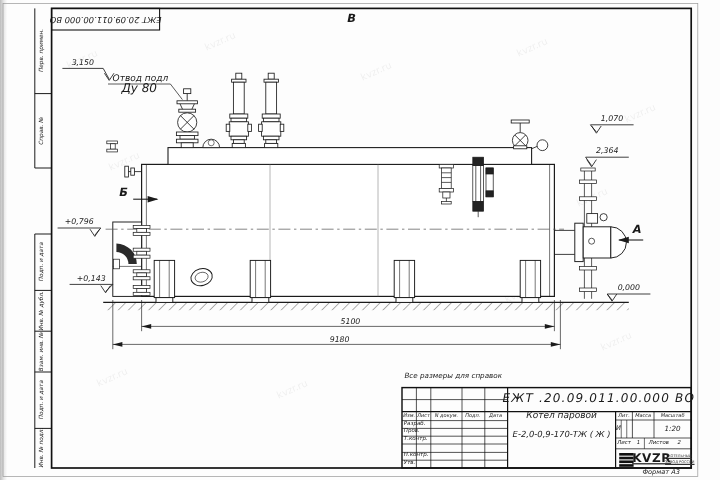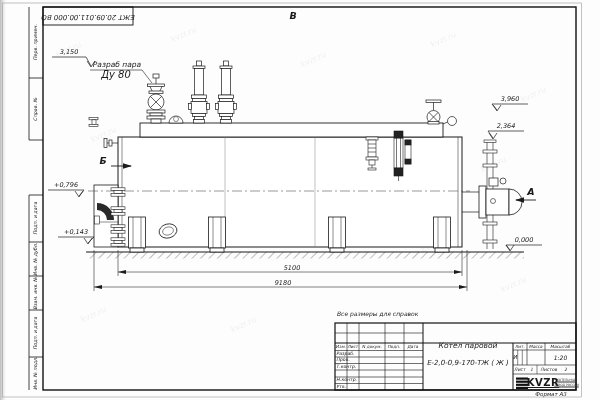--- a/index.html
+++ b/index.html
@@ -296,43 +296,44 @@
       </g>
     </g>
   </svg>
 
   <span class="tc rot180" style="left:88px;top:16px;font-size:7px">ЕЖТ 20.09.011.00.000  ВО</span>
 
   <span class="tc b" style="left:293px;top:16px;font-size:9.5px">В</span>
   <span class="tc b" style="left:103px;top:161px;font-size:9.5px">Б</span>
   <span class="tc b" style="left:531px;top:192px;font-size:9.5px">А</span>
 
-  <span class="tc" style="left:117px;top:65px;font-size:7.5px">Разраб пара</span>
+  <span class="tc" style="left:117px;top:65px;font-size:7.5px">Отвод подл</span>
   <span class="tc" style="left:116px;top:75px;font-size:10px">Ду 80</span>
 
   <span class="tc" style="left:69px;top:52px;font-size:6.5px">3,150</span>
-  <span class="tc" style="left:510px;top:99px;font-size:6.5px">3,960</span>
+  <span class="tc" style="left:510px;top:99px;font-size:6.5px">1,070</span>
   <span class="tc" style="left:506px;top:126px;font-size:6.5px">2,364</span>
   <span class="tc" style="left:66px;top:185px;font-size:6.5px">+0,796</span>
   <span class="tc" style="left:76px;top:232px;font-size:6.5px">+0,143</span>
   <span class="tc" style="left:524px;top:240px;font-size:6.5px">0,000</span>
 
   <span class="tc" style="left:292px;top:268px;font-size:6.5px">5100</span>
   <span class="tc" style="left:283px;top:283px;font-size:6.5px">9180</span>
 
   <span class="tc rot90" style="left:36px;top:42px;font-size:4.8px">Перв. примен.</span>
   <span class="tc rot90" style="left:36px;top:109px;font-size:4.8px">Справ. №</span>
   <span class="tc rot90" style="left:36px;top:218px;font-size:4.8px">Подп. и дата</span>
   <span class="tc rot90" style="left:36px;top:259px;font-size:4.8px">Инв. № дубл.</span>
   <span class="tc rot90" style="left:36px;top:293px;font-size:4.8px">Взам. инв. №</span>
   <span class="tc rot90" style="left:36px;top:333px;font-size:4.8px">Подп. и дата</span>
   <span class="tc rot90" style="left:36px;top:373px;font-size:4.8px">Инв. № подл.</span>
 
   <span class="tl" style="left:337px;top:311px;font-size:6px">Все размеры для справок</span>
 
+  <span class="tc" style="left:499px;top:333px;font-size:10px;letter-spacing:1px">ЕЖТ .20.09.011.00.000  ВО</span>
   <span class="tc" style="left:468px;top:346px;font-size:7.5px">Котел паровой</span>
   <span class="tc" style="left:468px;top:363px;font-size:7px">Е-2,0-0,9-170-ТЖ ( Ж )</span>
 
   <span class="tc" style="left:341px;top:347px;font-size:4.2px">Изм.</span>
   <span class="tc" style="left:353px;top:347px;font-size:4.2px">Лист</span>
   <span class="tc" style="left:372px;top:347px;font-size:4.2px">N докум.</span>
   <span class="tc" style="left:394px;top:347px;font-size:4.2px">Подп.</span>
   <span class="tc" style="left:413px;top:347px;font-size:4.2px">Дата</span>
 
   <span class="tl" style="left:336.5px;top:351.5px;font-size:4.6px">Разраб.</span>

